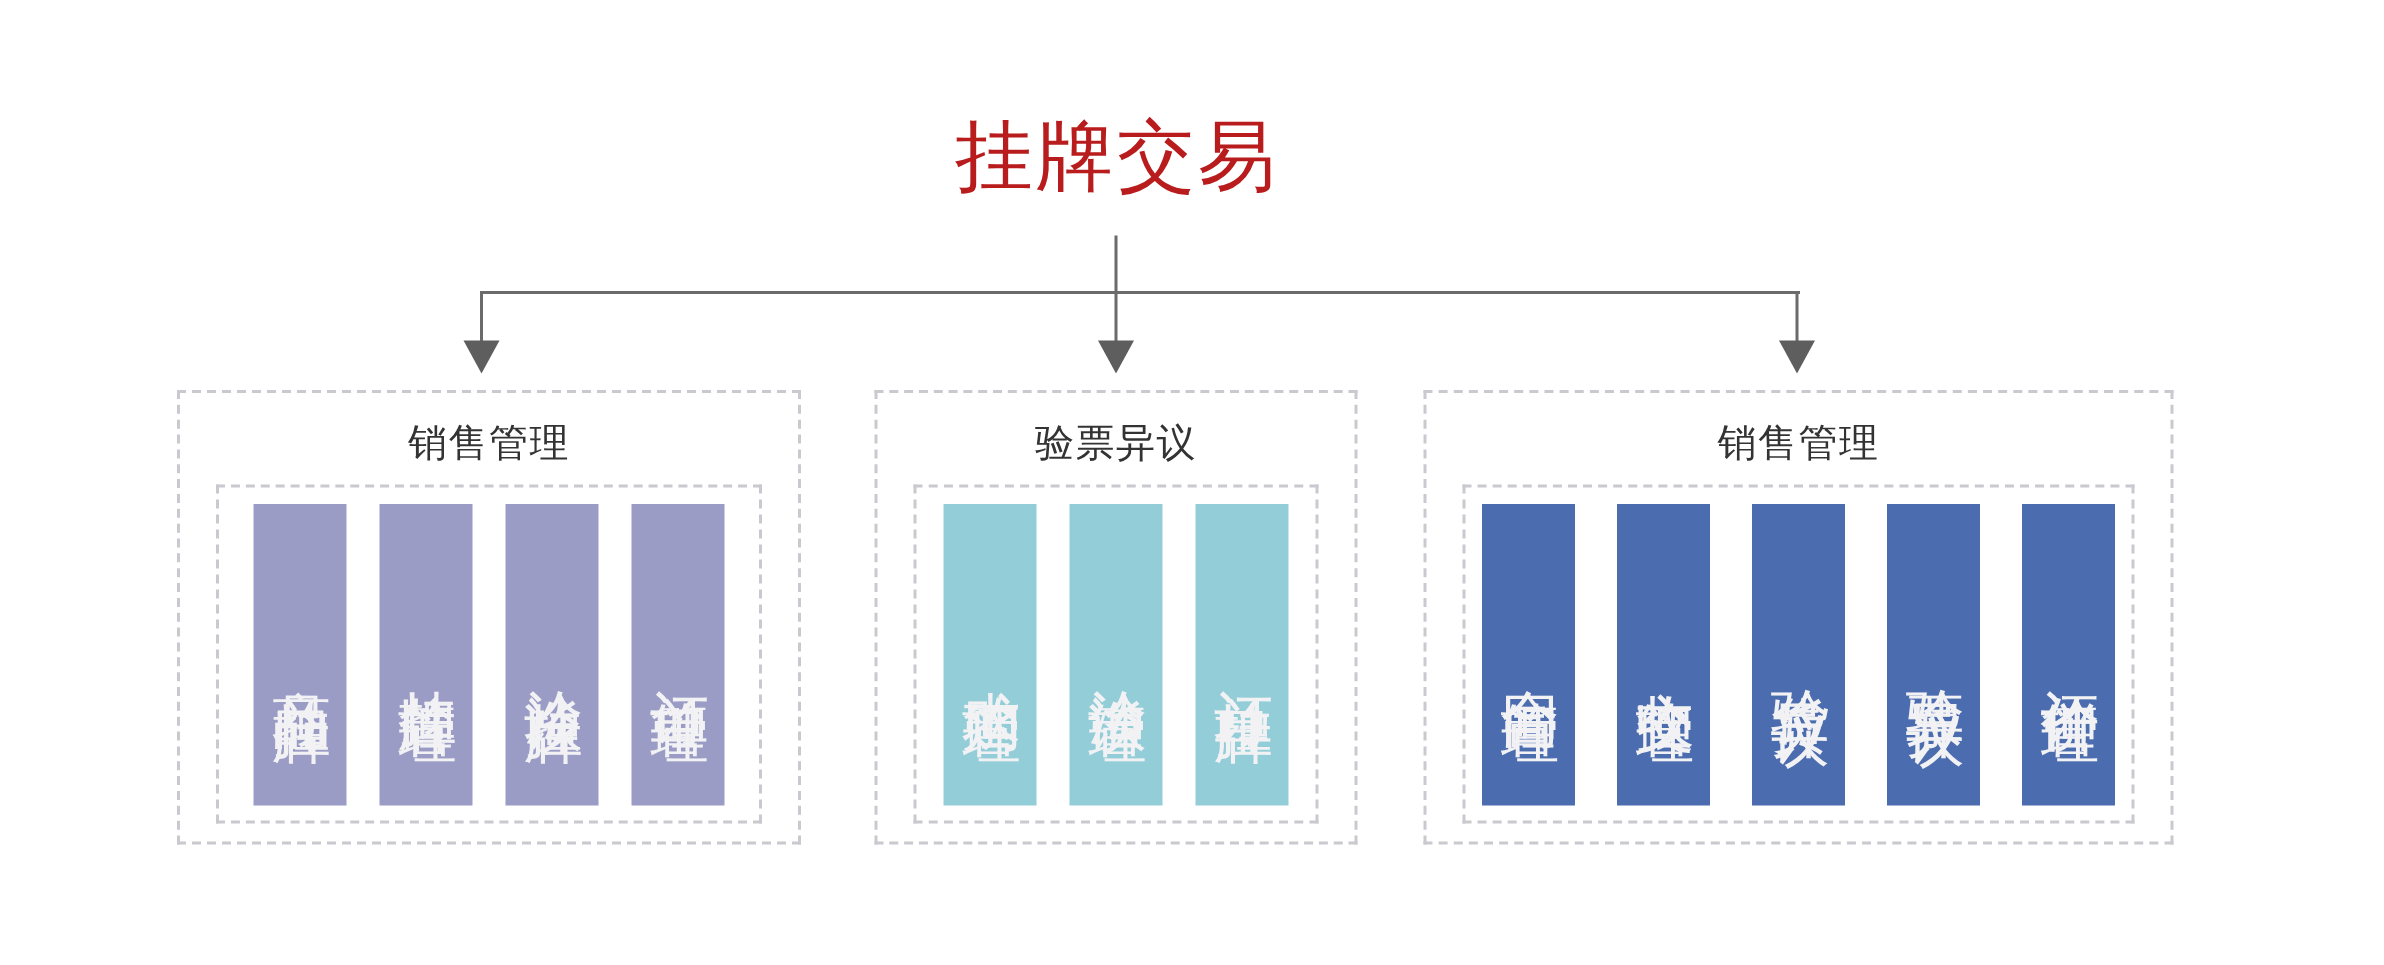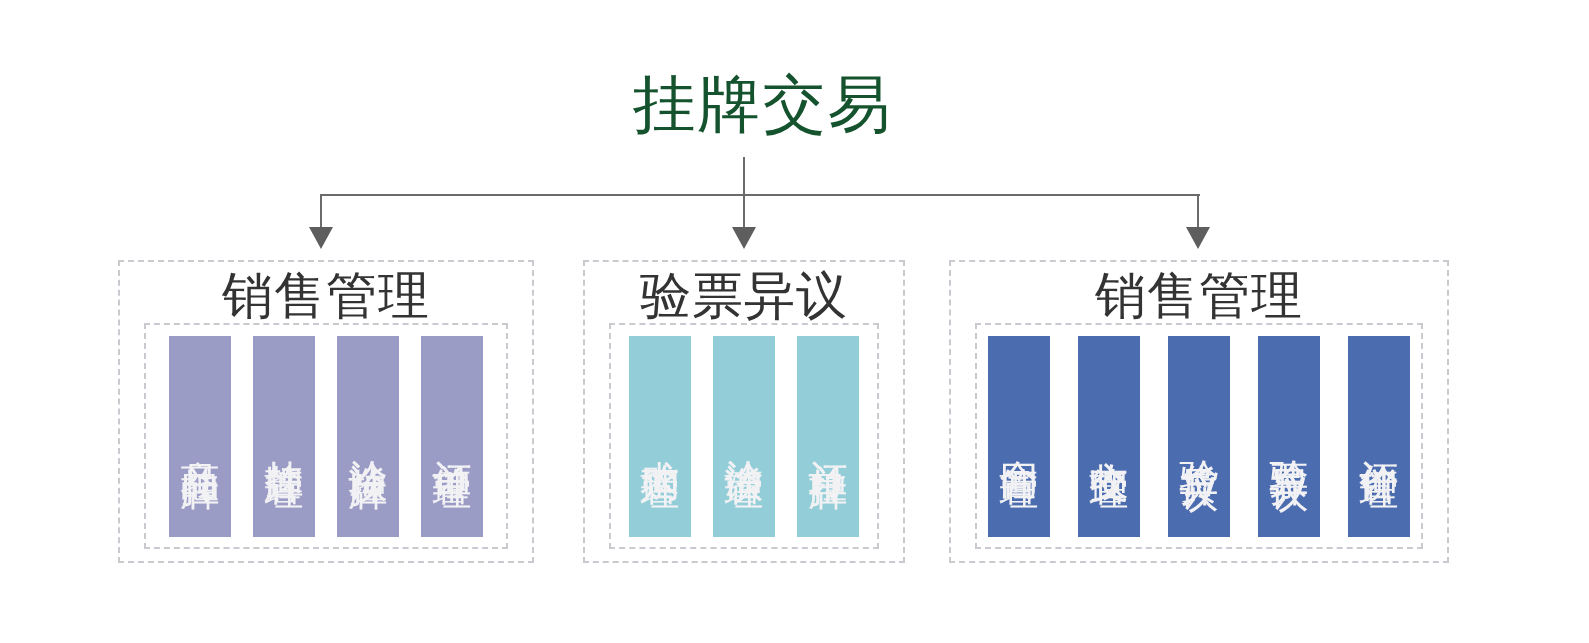--- a/index.html
+++ b/index.html
@@ -18,27 +18,26 @@
     overflow: hidden;
   }
 
   
   .root-title {
     position: absolute;
     left: 0;
     top: 74px;
     width: 1489px;
     text-align: center;
-    font-size: 63px;
+    font-size: 52px;
     line-height: 62px;
     letter-spacing: 2px;
-    color: #14532d;
+    color: #b91c1c;
     font-weight: 400;
     white-space: nowrap;
-    margin-left: 18px;
   }
 
   
   .conn-line {
     position: absolute;
     background: #6b6b6b;
   }
   .conn-v-stem {
     left: 743px;
     top: 157px;
@@ -81,21 +80,21 @@
     border: 2px dashed #c9c9cf;
     box-sizing: border-box;
     background: #ffffff;
   }
   .group-title {
     position: absolute;
     left: 0;
     right: 0;
     top: 10px;
     text-align: center;
-    font-size: 51px;
+    font-size: 26px;
     line-height: 48px;
     color: #333333;
     font-weight: 400;
     letter-spacing: 1px;
     white-space: nowrap;
   }
 
   
   .group-inner {
     position: absolute;

